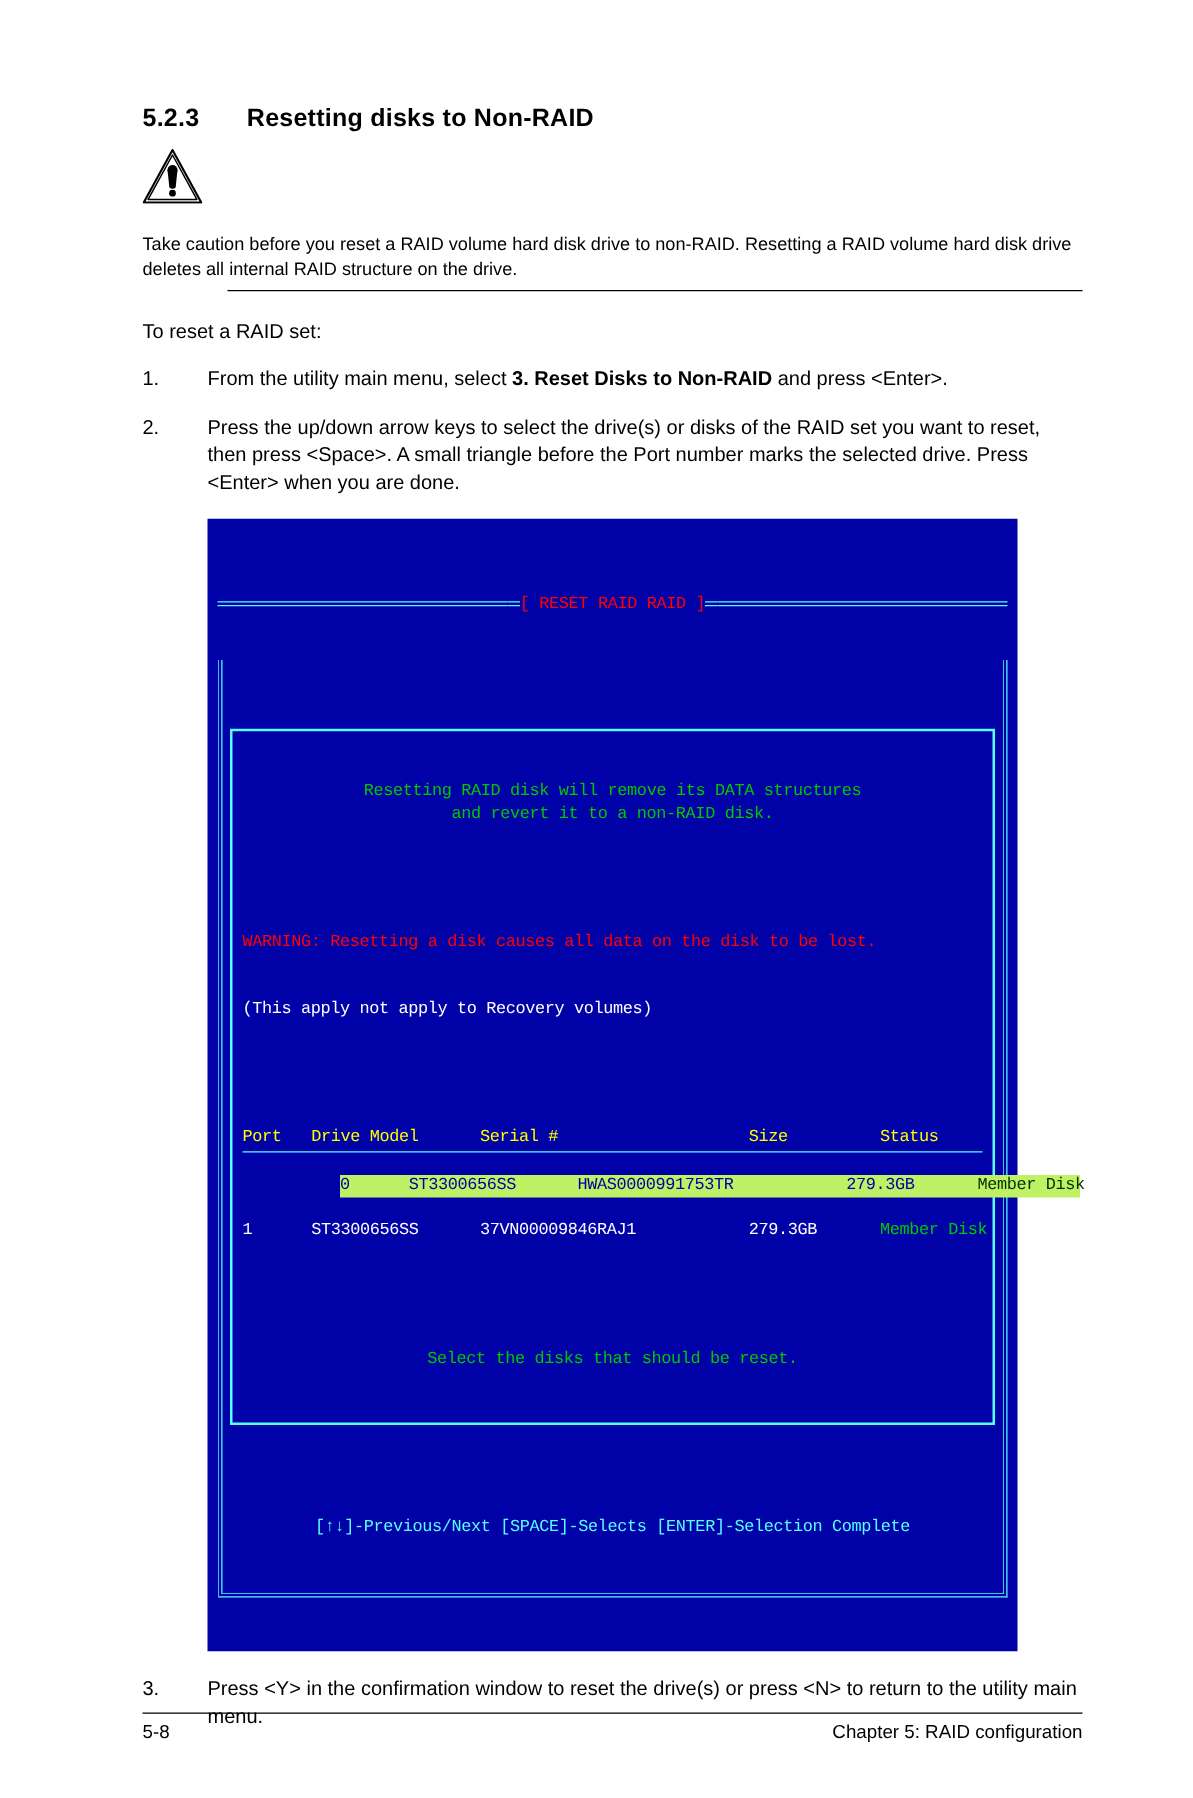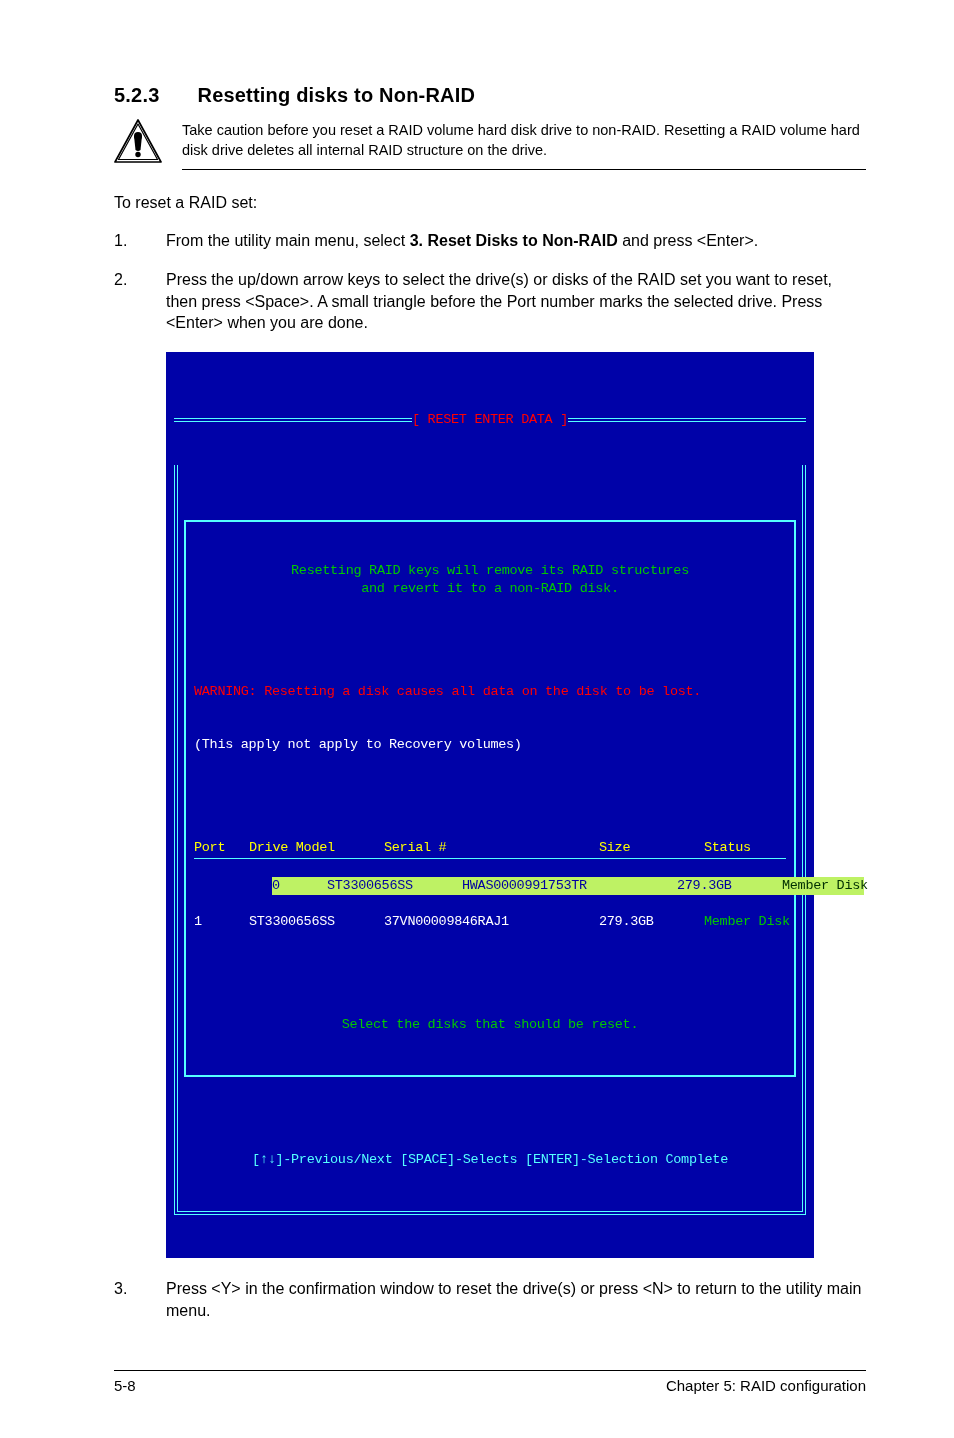--- a/index.html
+++ b/index.html
@@ -24,20 +24,21 @@
     font-weight: bold;
     font-size: 20px;
     margin-bottom: 10px;
     letter-spacing: 0.2px;
   }
   .callout {
     display: flex;
     align-items: flex-start;
     gap: 20px;
     margin-bottom: 6px;
+    flex-direction: column;
   }
   .caution-icon {
     width: 48px;
     height: 44px;
     flex-shrink: 0;
     margin-top: 2px;
   }
   .caution-text {
     font-size: 14.5px;
     line-height: 1.35;
@@ -155,29 +156,29 @@
     <div class="ol-num">2.</div>
     <div class="ol-body">Press the up/down arrow keys to select the drive(s) or disks of the RAID set you want to reset, then press &lt;Space&gt;. A small triangle before the Port number marks the selected drive. Press &lt;Enter&gt; when you are done.</div>
   </div>
 
   <div class="raid-wrap">
     <div class="bios-box">
       
       <div class="bios-row-flex" style="align-items:center;">
         <span style="border-top:4px double #55FFFF; height:1px;" class="grow"></span>
         <span style="border-top:4px double #55FFFF; width:10px; height:1px;"></span>
-        <span class="bios-title">[ RESET ENTER DATA ]</span>
+        <span class="bios-title">[ RESET RAID RAID ]</span>
         <span style="border-top:4px double #55FFFF; width:10px; height:1px;"></span>
         <span style="border-top:4px double #55FFFF; height:1px;" class="grow"></span>
       </div>
       <div style="border-left:4px double #55FFFF; border-right:4px double #55FFFF; border-bottom:4px double #55FFFF; padding:2px 6px 6px 6px;">
         
         <div style="border:2px solid #55FFFF; padding:4px 8px 6px 8px; position:relative;">
           <div class="bios-green bios-center" style="padding:0 40px;">
-            <div>Resetting RAID keys will remove its RAID structures</div>
+            <div>Resetting RAID disk will remove its DATA structures</div>
             <div>and revert it to a non-RAID disk.</div>
           </div>
           <div style="height:14px;"></div>
           <div><span class="bios-red">WARNING: </span><span class="bios-red">Resetting a disk causes all data on the disk to be lost.</span></div>
           <div class="bios-white">(This apply not apply to Recovery volumes)</div>
           <div style="height:14px;"></div>
           <div class="bios-yellow" style="border-bottom:1px solid #55FFFF; padding-bottom:1px;"><span class="col-port">Port</span><span class="col-model">Drive Model</span><span class="col-serial">Serial #</span><span class="col-size">Size</span><span class="col-status">Status</span></div>
           <div class="bios-highlight"><span class="col-port">0</span><span class="col-model">ST3300656SS</span><span class="col-serial">HWAS0000991753TR</span><span class="col-size">279.3GB</span><span class="col-status" style="color:#003000;">Member Disk</span></div>
           <div><span class="col-port bios-white">1</span><span class="col-model bios-white">ST3300656SS</span><span class="col-serial bios-white">37VN00009846RAJ1</span><span class="col-size bios-white">279.3GB</span><span class="col-status bios-green">Member Disk</span></div>
           <div style="height:14px;"></div>

